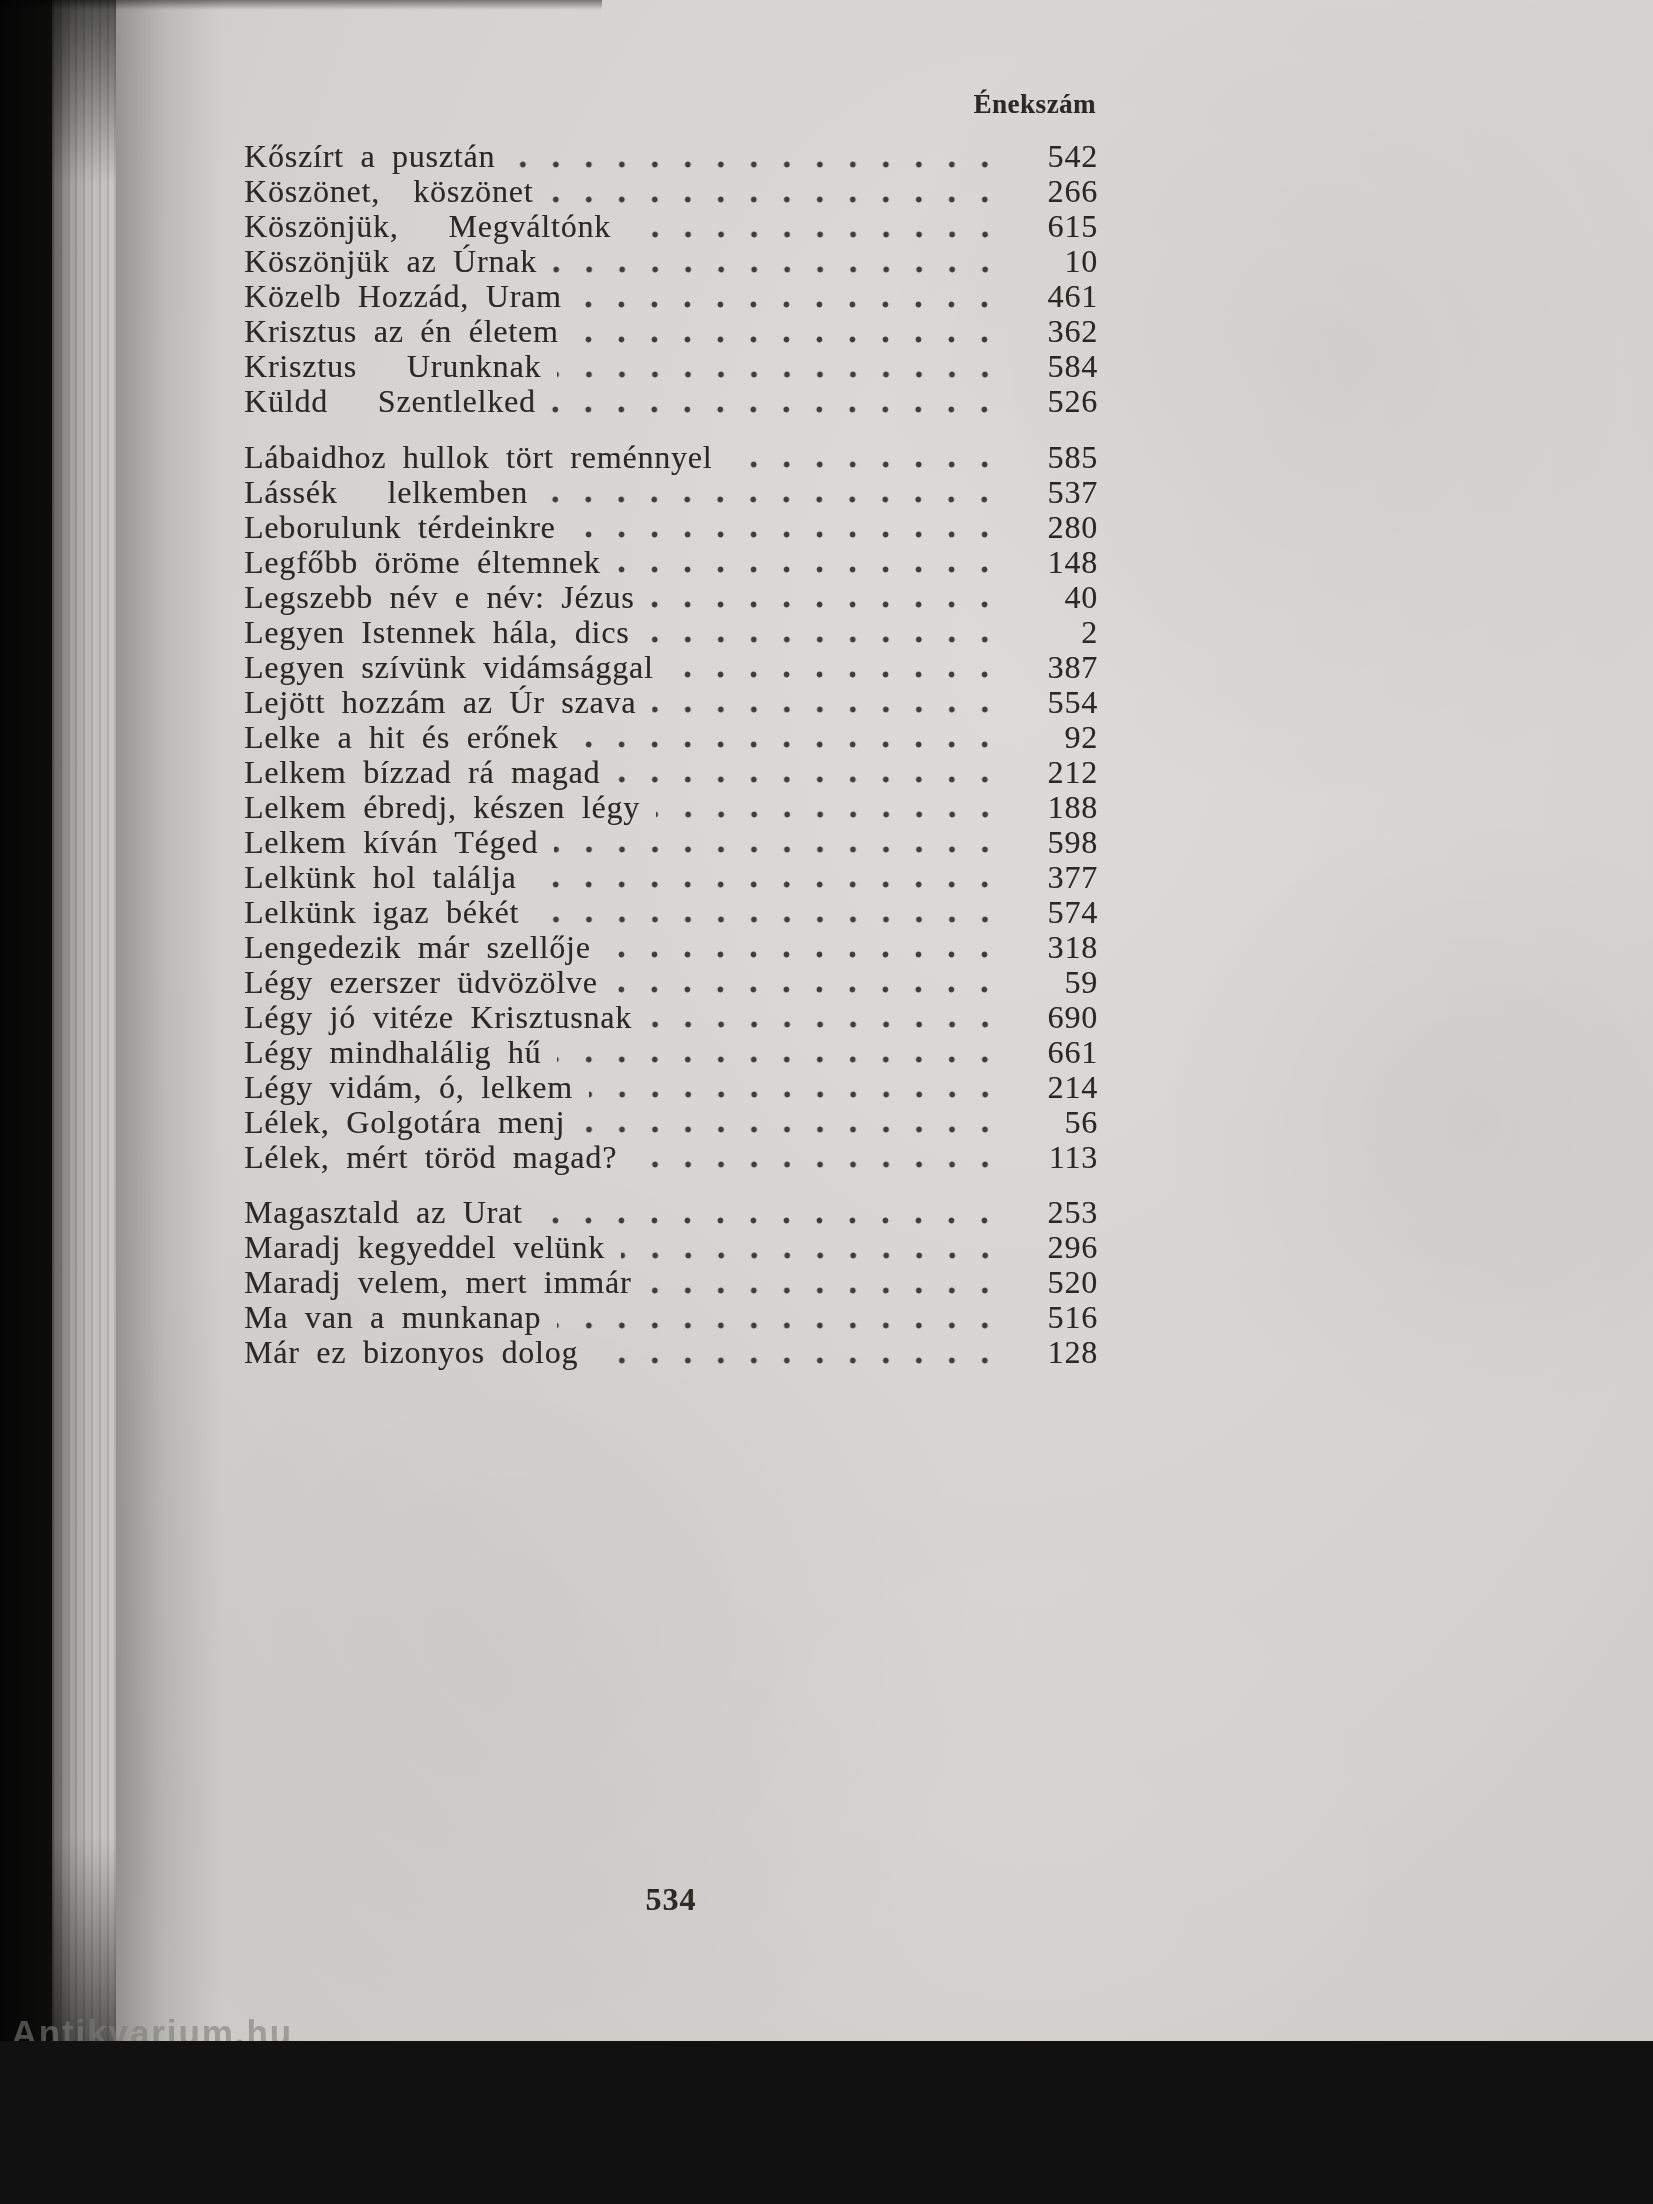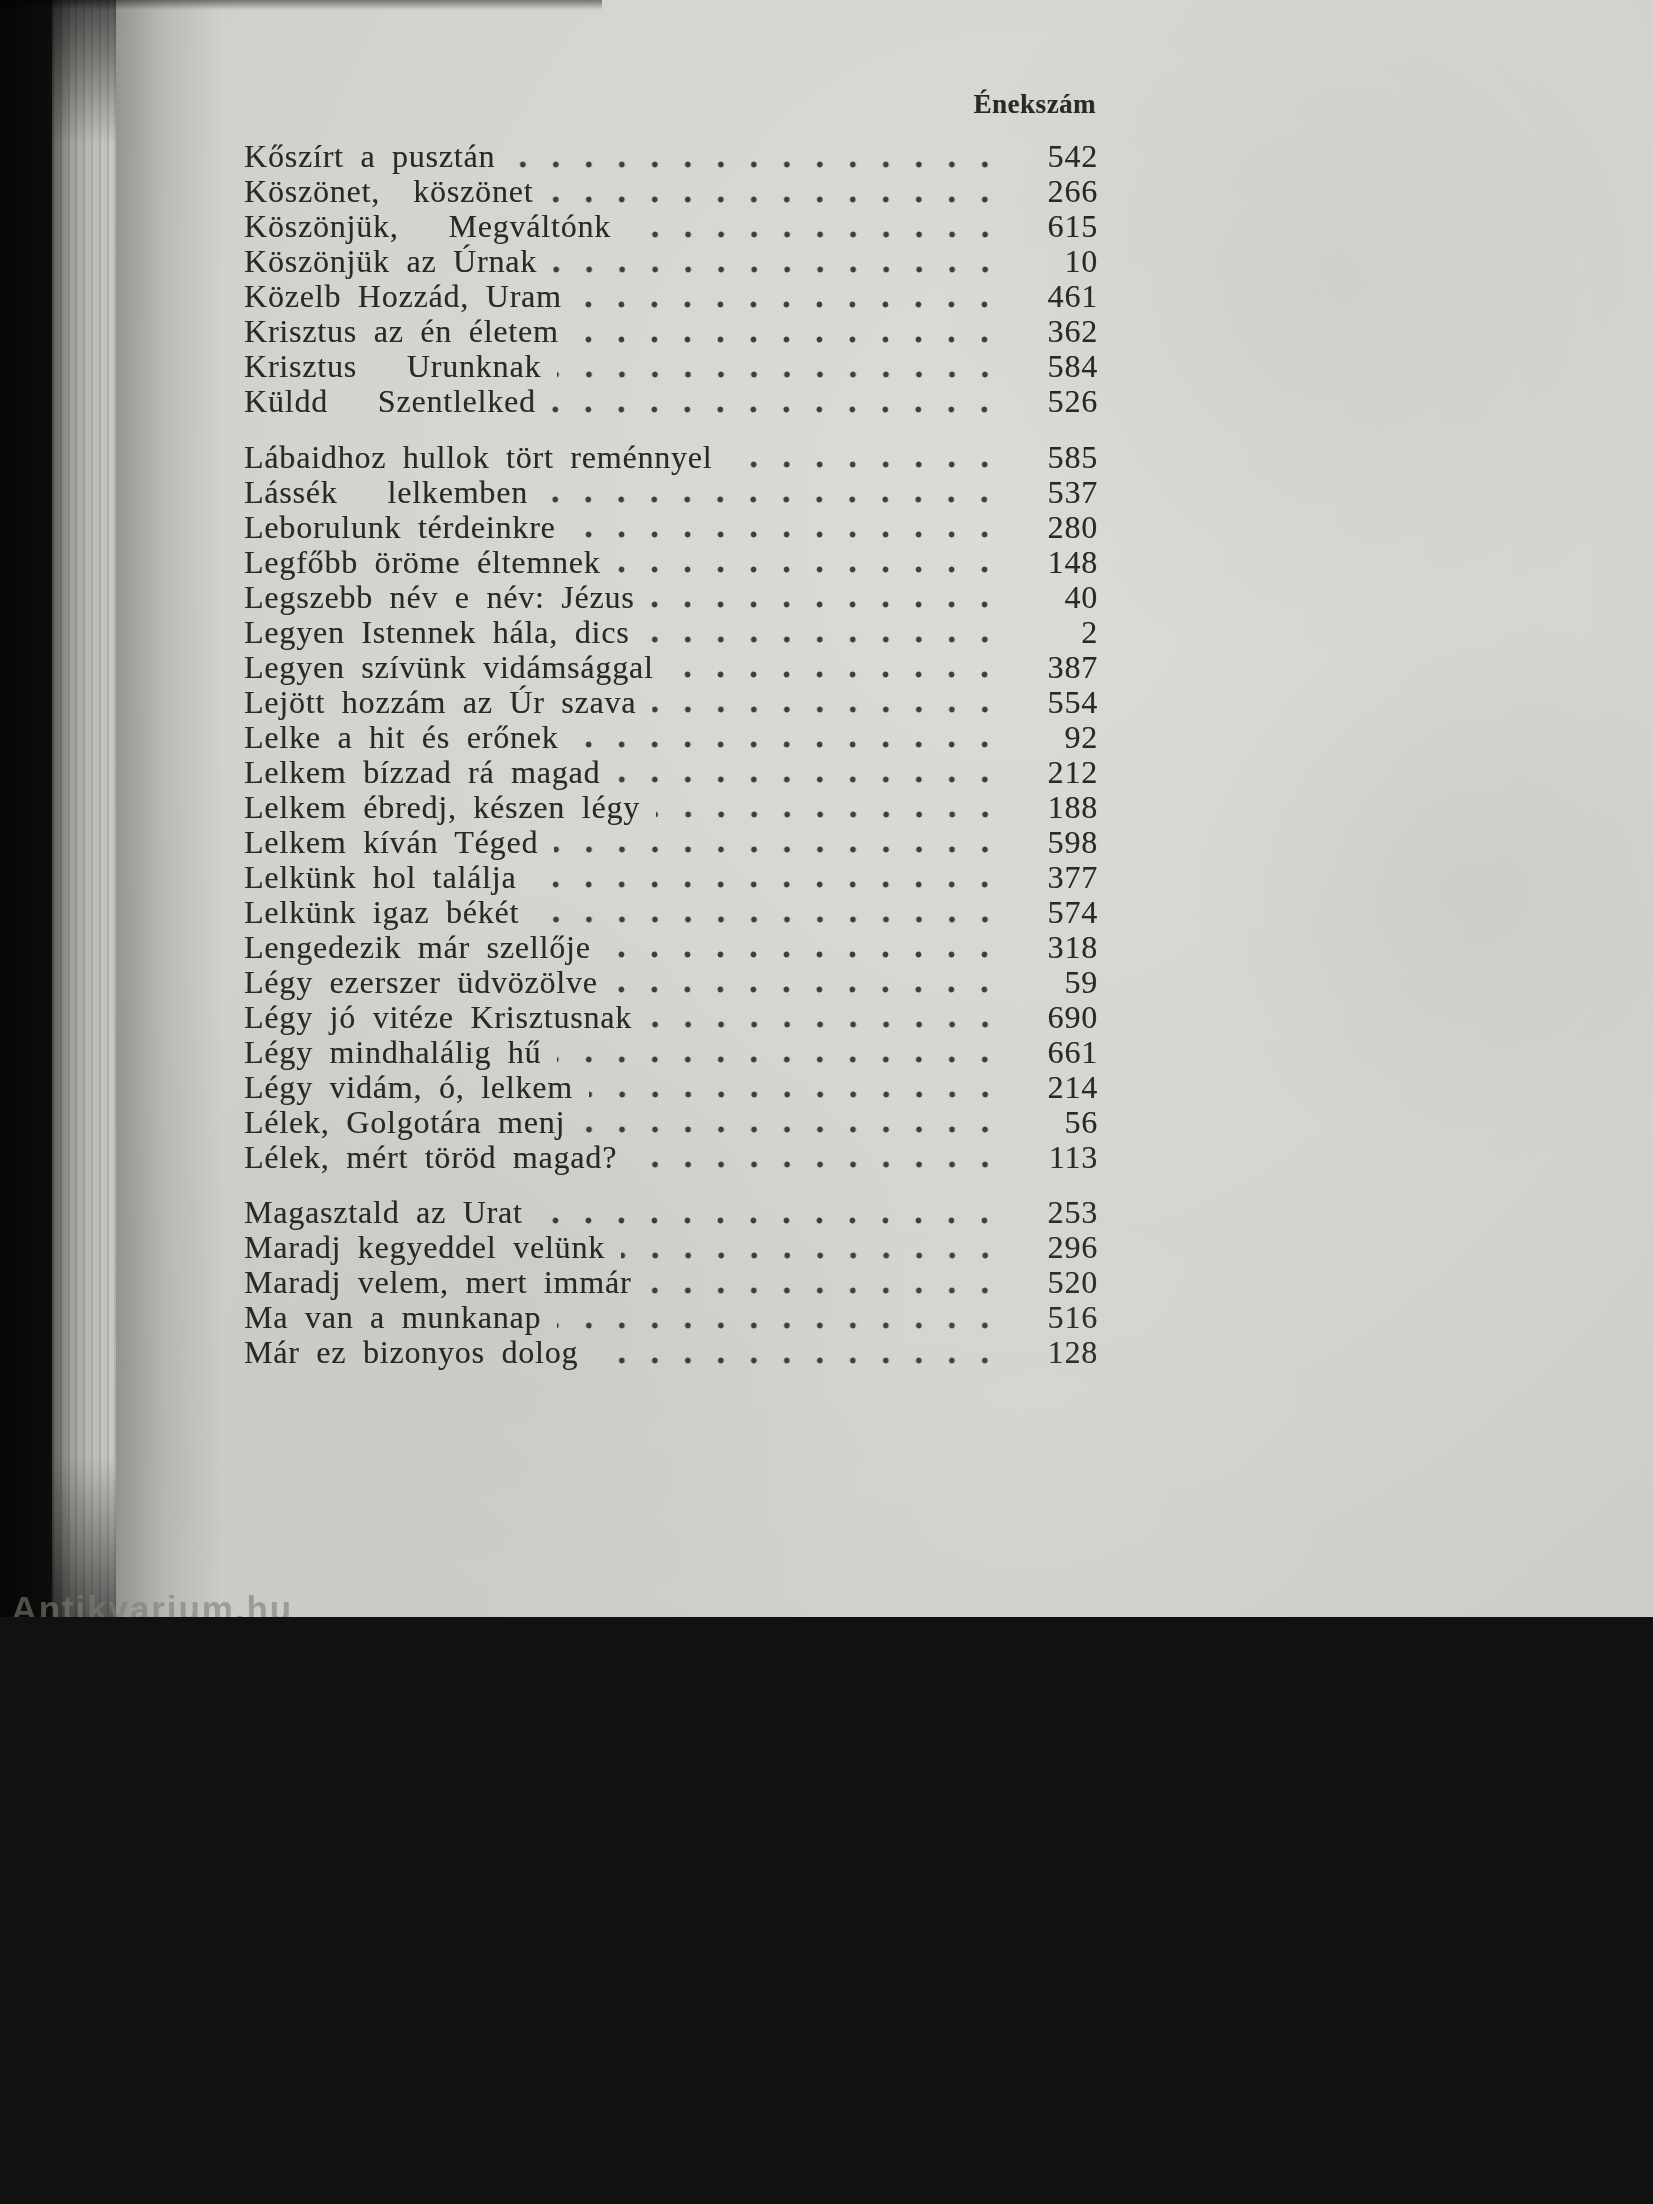--- a/index.html
+++ b/index.html
@@ -1,18 +1,18 @@
 <!DOCTYPE html>
 <html><head>
 <meta charset="utf-8">
 <style>
   html,body{margin:0;padding:0;background:#111;}
   .scan{
     position:relative;
-    width:1654px;height:1617px;
+    width:1654px;height:2041px;
     overflow:hidden;
     font-family:"Liberation Serif","DejaVu Serif",serif;
     background:#ffffff;
   }
   
   .spine{
     position:absolute;left:0;top:0;bottom:0;width:52px;
     background:linear-gradient(90deg,#050505,#0d0d0c);
   }
   

